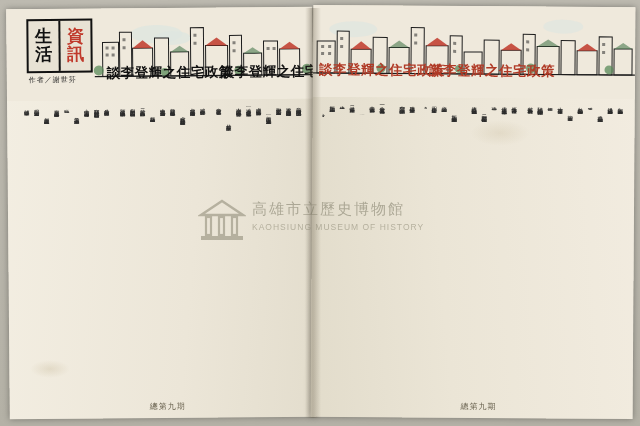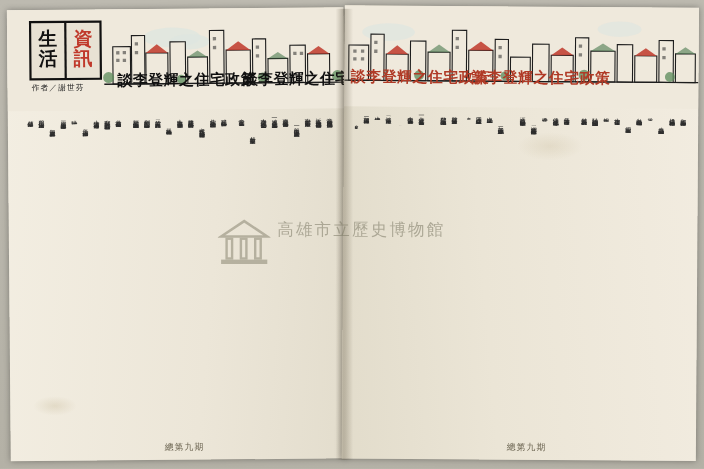--- a/index.html
+++ b/index.html
@@ -417,15 +417,16 @@
 
   <div id="watermark">
     <svg id="wm-mark" viewBox="0 0 48 44">
       <polygon points="24,3 45,17 3,17" fill="none" stroke="#8b8773" stroke-width="2.4"></polygon>
       <rect x="8" y="19" width="5" height="18" fill="none" stroke="#8b8773" stroke-width="2.2"></rect>
       <rect x="21" y="19" width="5" height="18" fill="none" stroke="#8b8773" stroke-width="2.2"></rect>
       <rect x="34" y="19" width="5" height="18" fill="none" stroke="#8b8773" stroke-width="2.2"></rect>
       <rect x="3" y="38" width="42" height="4" fill="#8b8773"></rect>
     </svg>
     <div id="wm-text1">高雄市立歷史博物館</div>
+    <div id="wm-text2">KAOHSIUNG MUSEUM OF HISTORY</div>
   </div>
 
 </div>
 
 </body></html>

